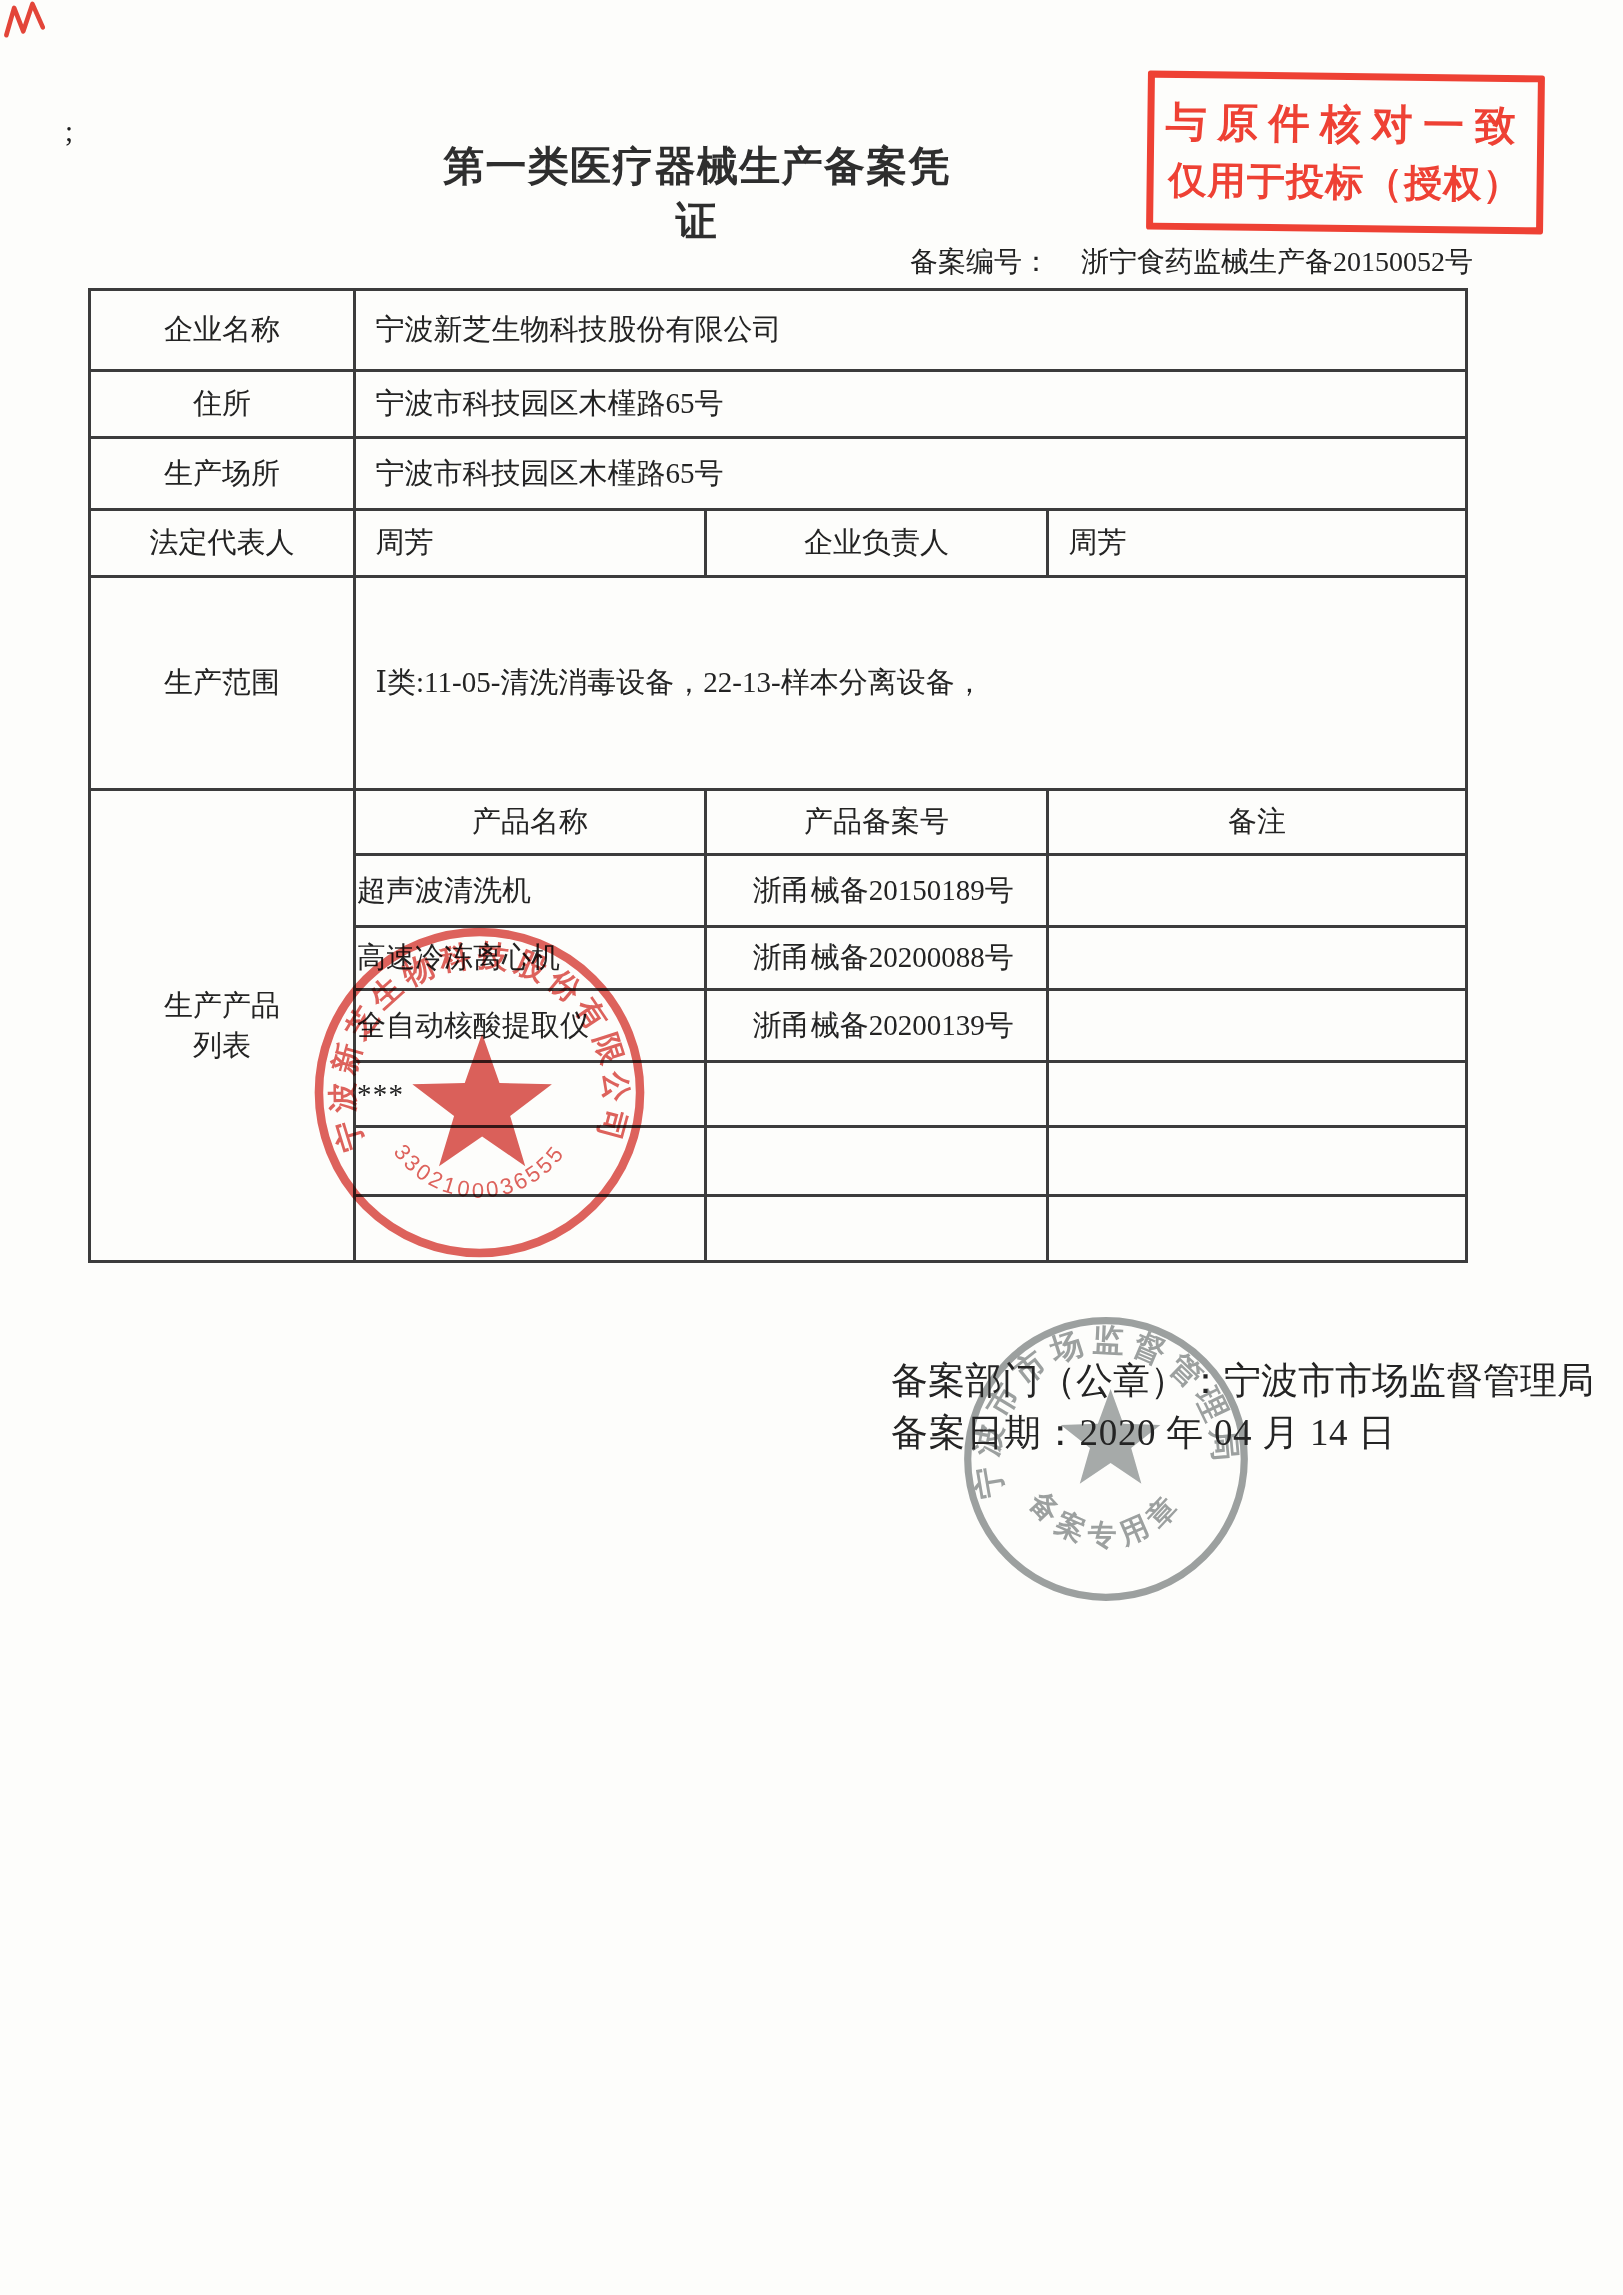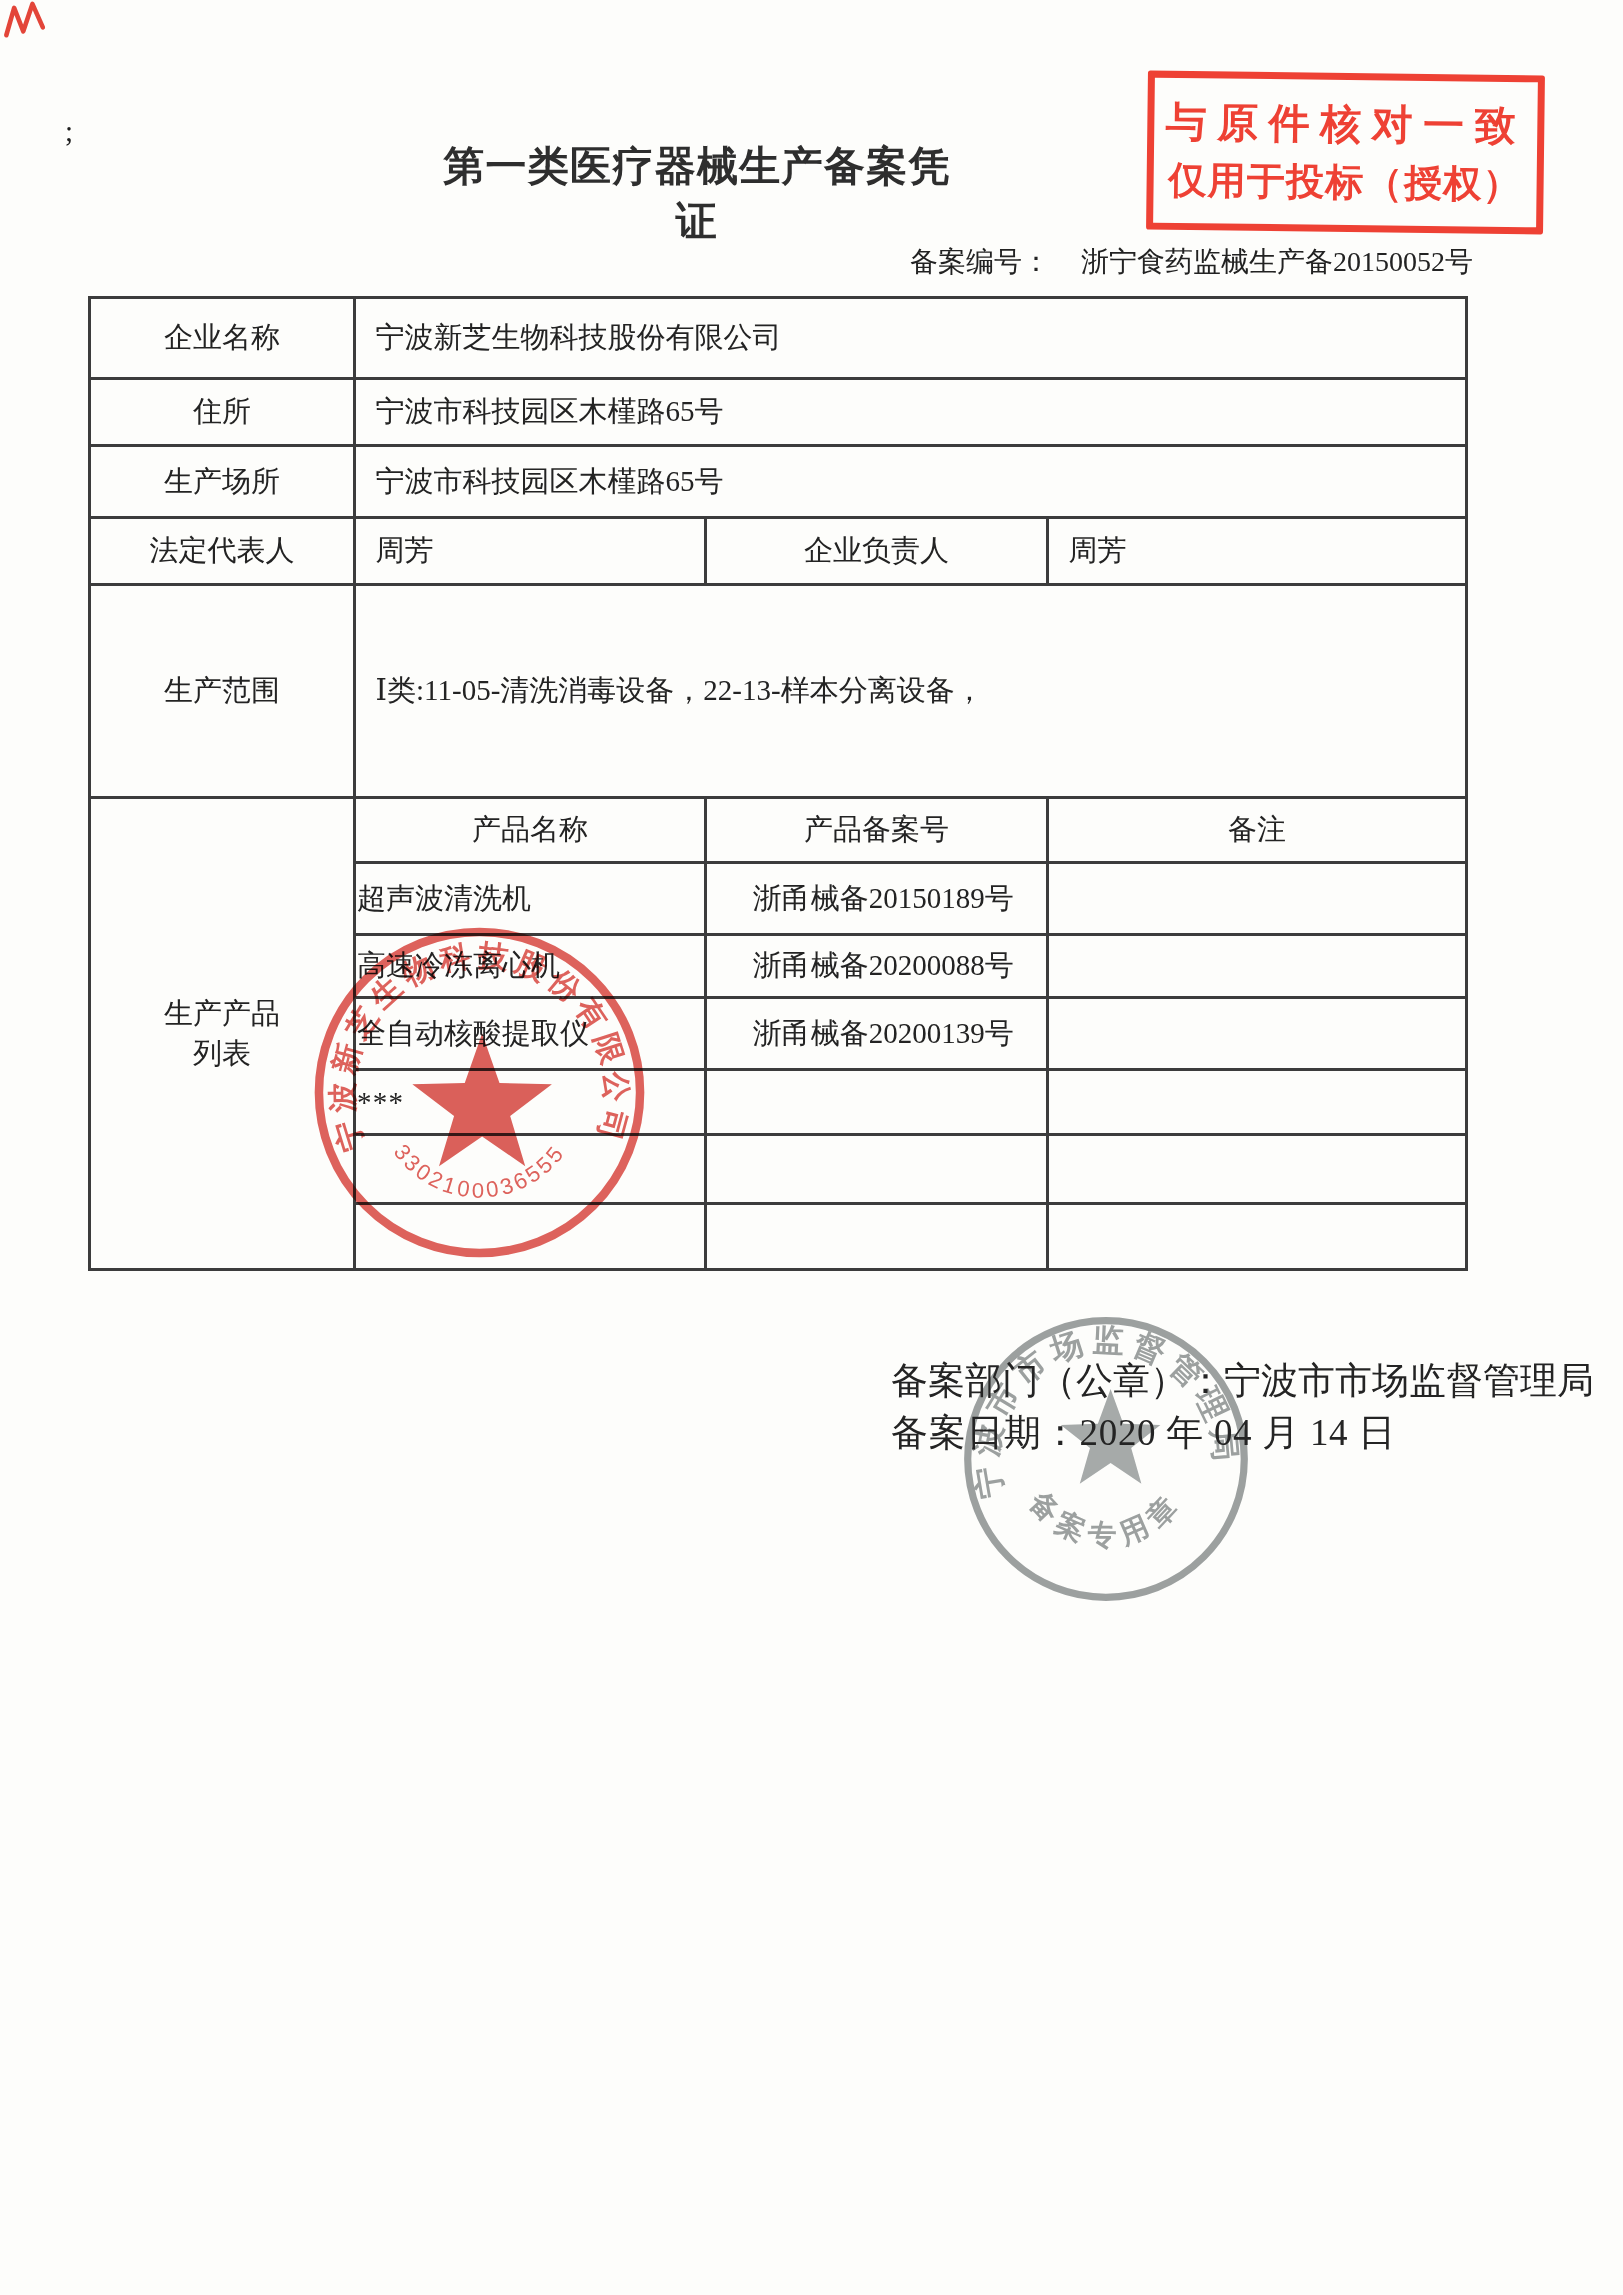--- a/index.html
+++ b/index.html
@@ -21,21 +21,21 @@
     border:7.2px solid #ee4134;border-radius:2.6px;
     transform:rotate(0.7deg);
     display:flex;flex-direction:column;justify-content:center;align-items:center;
     color:#ee4134;font-family:"Liberation Sans","DejaVu Sans",sans-serif;font-weight:700;
   }
   .verify-line1{font-size:41px;letter-spacing:10.5px;white-space:nowrap;}
   .verify-line2{font-size:38px;letter-spacing:1.3px;white-space:nowrap;margin-top:5.2px;}
   .filing-no{position:absolute;left:910px;top:243px;font-size:28px;color:#222;white-space:nowrap;}
   .filing-no .gap{display:inline-block;width:31px;}
   .doc-table{
-    position:absolute;left:88px;top:296px;
+    position:absolute;left:88px;top:288px;
     border-collapse:collapse;table-layout:fixed;
   }
   .doc-table td{
     border:3.3px solid #3c3c3c;
     font-size:29px;color:#232323;
     overflow:hidden;
   }
   .lbl{text-align:center;font-size:30px;}
   .val{text-align:left;padding-left:19.6px;}
   .ctr{}

